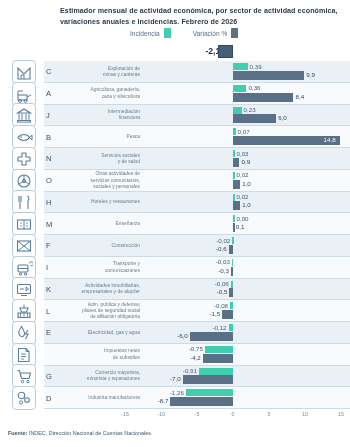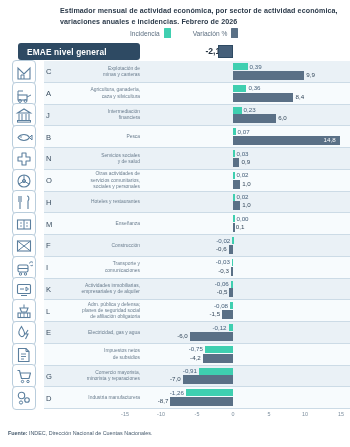--- a/index.html
+++ b/index.html
@@ -126,23 +126,20 @@
         <span class="legend-label">Incidencia</span>
         <span class="legend-swatch" style="background: rgb(63, 207, 176);"></span>
       </div>
       <div class="legend-item">
         <span class="legend-label">Variación %</span>
         <span class="legend-swatch" style="background: rgb(90, 112, 134);"></span>
       </div>
     </div>
 
   <div class="emae-row">
-    <div class="emae-pill">
-      <span>EMAE nivel general</span>
-    </div>
     <div class="emae-value" id="emaeValue" style="left: 183px; width: 42px;">-2,12</div>
     <div class="emae-bar" id="emaeBar" style="left: 217.736px; width: 15.264px;"></div>
   </div>
 
   <div class="plot" id="plot">
       <div class="gridline" style="left: 125px;"></div>
       <div class="gridline" style="left: 161px;"></div>
       <div class="gridline" style="left: 197px;"></div>
       <div class="gridline zero" style="left: 233px;"></div>
       <div class="gridline" style="left: 269px;"></div>

